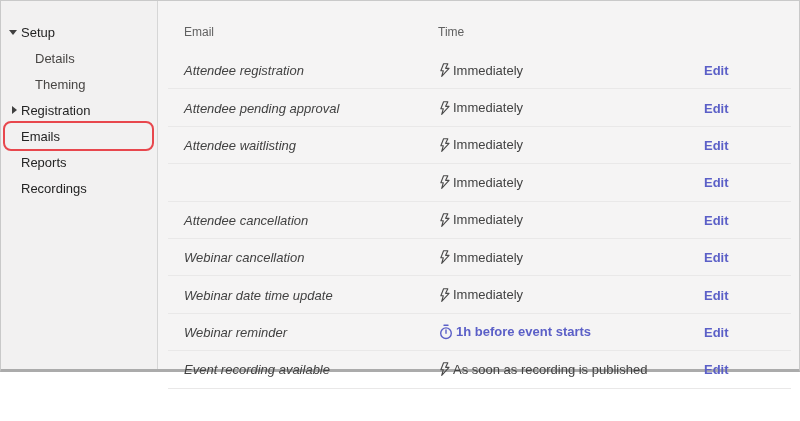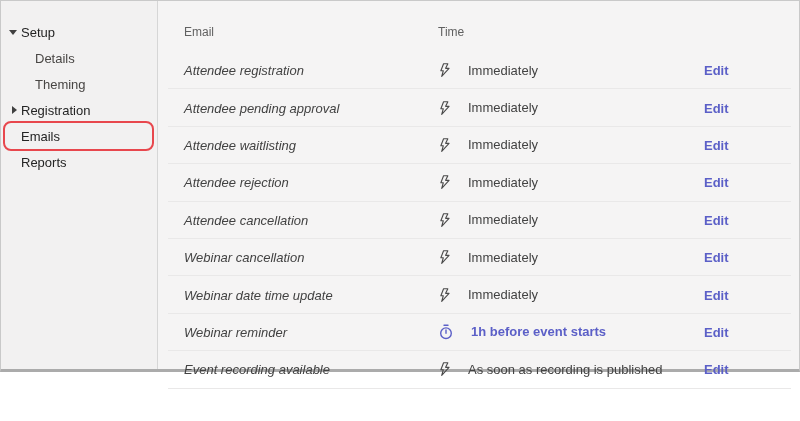--- a/index.html
+++ b/index.html
@@ -52,21 +52,21 @@
     white-space: nowrap;
   }
   .th-email { left: 16px; }
   .th-time  { left: 270px; }
   .trow { position: relative; height: 37.4px; border-bottom: 1px solid #e9e8e8; }
   .cell {
     position: absolute; top: 50%; transform: translateY(-50%);
     font-size: 13px; color: #424242; white-space: nowrap;
   }
   .cell-email { left: 16px; font-style: italic; }
-  .cell-time  { left: 270px; display: flex; align-items: center; gap: 17px; }
+  .cell-time  { left: 270px; display: flex; align-items: center; gap: 2px; }
   .cell-time.accent .time-text { color: #5b5fc7; font-weight: bold; }
   .cell-edit  {
     left: 536px; color: #5b5fc7; font-weight: bold; cursor: pointer;
     text-decoration: none;
   }
   .row-icon { display: inline-flex; align-items: center; }
   .time-text { line-height: 1; }
 </style>
 </head>
 <body>
@@ -90,20 +90,24 @@
     <span class="caret caret-right"></span>
     <span class="side-label">Registration</span>
   </div>
       <div class="side-item selected">
     <span class="caret"></span>
     <span class="side-label">Emails</span>
   </div>
       <div class="side-item">
     <span class="caret"></span>
     <span class="side-label">Reports</span>
+  </div>
+      <div class="side-item">
+    <span class="caret"></span>
+    <span class="side-label">Recordings</span>
   </div>
     </aside>
 
   <main class="content">
     <div class="table">
       <div class="thead">
         <span class="th th-email">Email</span>
         <span class="th th-time">Time</span>
       </div>
       <div id="rows">
@@ -140,21 +144,20 @@
         <svg width="13" height="16" viewBox="0 0 14 16" fill="none" stroke="#4a4a4a" stroke-width="1.2" stroke-linejoin="round" stroke-linecap="round">
           <path d="M6 1.2 h4.6 L8.2 6.2 h3.7 L4 14.8 l1.7 -6 H3.1 L6 1.2 Z"></path>
         </svg>
       </span>
 
       <span class="time-text">Immediately</span>
     </span>
     <a class="cell cell-edit" href="#">Edit</a>
   </div>
           <div class="trow">
-    <span class="cell cell-email">Attendee rejection</span>
     <span class="cell cell-time">
       <span class="row-icon">
         <svg width="13" height="16" viewBox="0 0 14 16" fill="none" stroke="#4a4a4a" stroke-width="1.2" stroke-linejoin="round" stroke-linecap="round">
           <path d="M6 1.2 h4.6 L8.2 6.2 h3.7 L4 14.8 l1.7 -6 H3.1 L6 1.2 Z"></path>
         </svg>
       </span>
 
       <span class="time-text">Immediately</span>
     </span>
     <a class="cell cell-edit" href="#">Edit</a>

